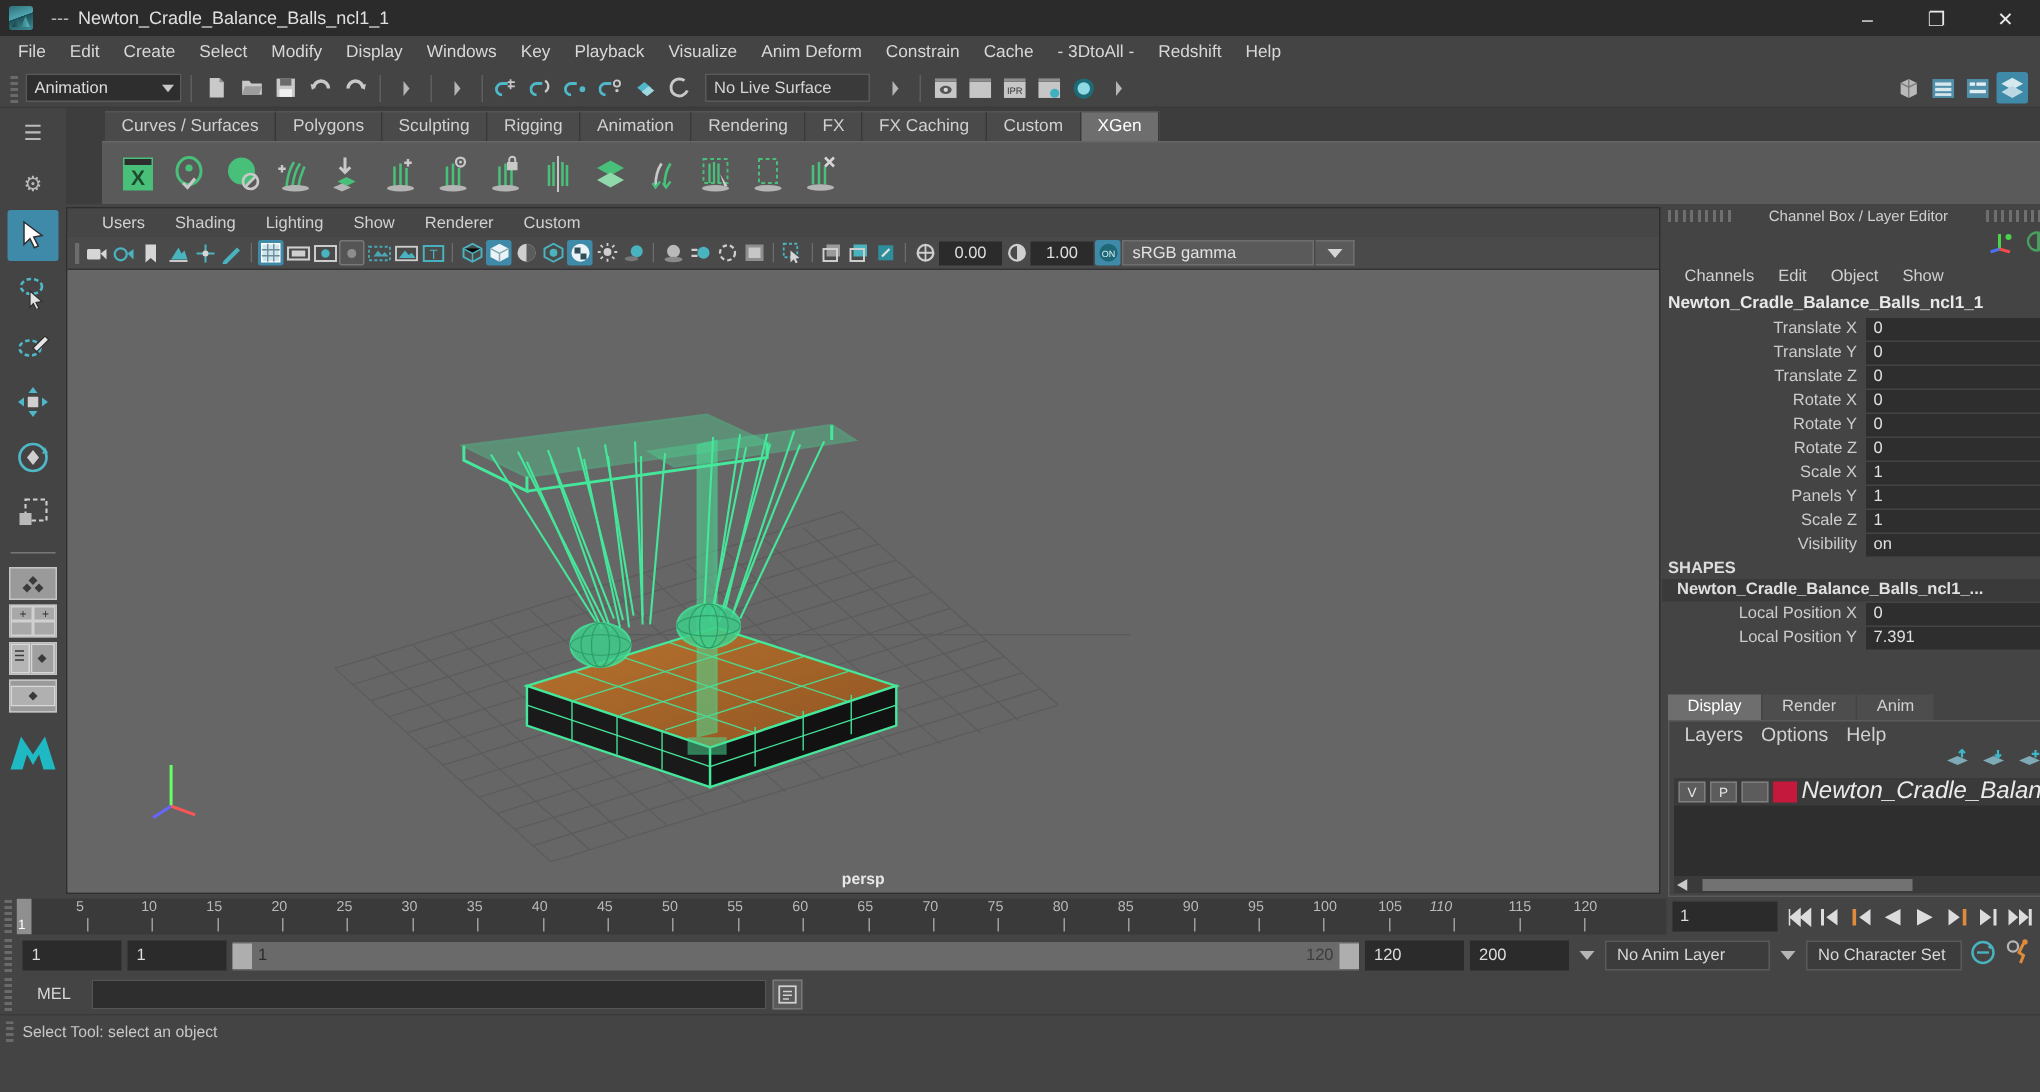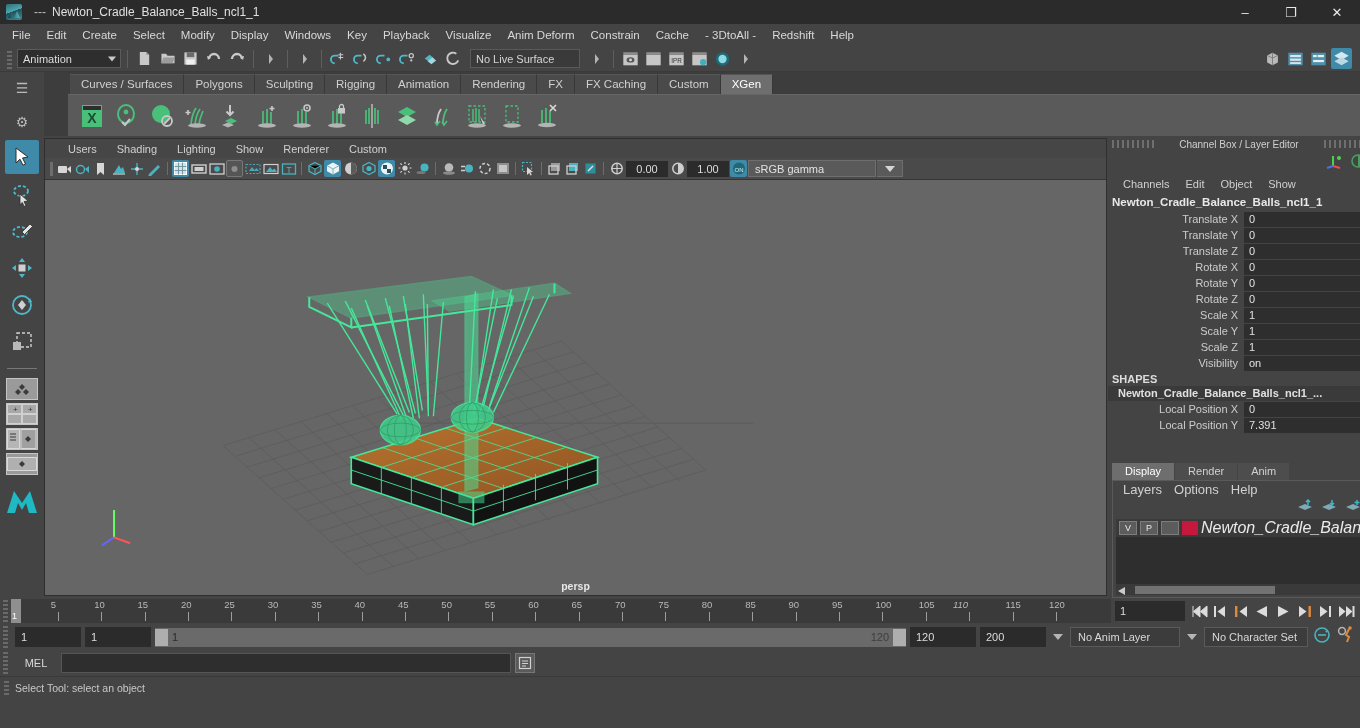--- a/index.html
+++ b/index.html
@@ -1086,21 +1086,21 @@
           </div>
           <div class="ch-row">
             <div class="ch-attr">Rotate Z</div>
             <div class="ch-val">0</div>
           </div>
           <div class="ch-row">
             <div class="ch-attr">Scale X</div>
             <div class="ch-val">1</div>
           </div>
           <div class="ch-row">
-            <div class="ch-attr">Scale Y</div>
+            <div class="ch-attr">Panels Y</div>
             <div class="ch-val">1</div>
           </div>
           <div class="ch-row">
             <div class="ch-attr">Scale Z</div>
             <div class="ch-val">1</div>
           </div>
           <div class="ch-row">
             <div class="ch-attr">Visibility</div>
             <div class="ch-val">on</div>
           </div>

